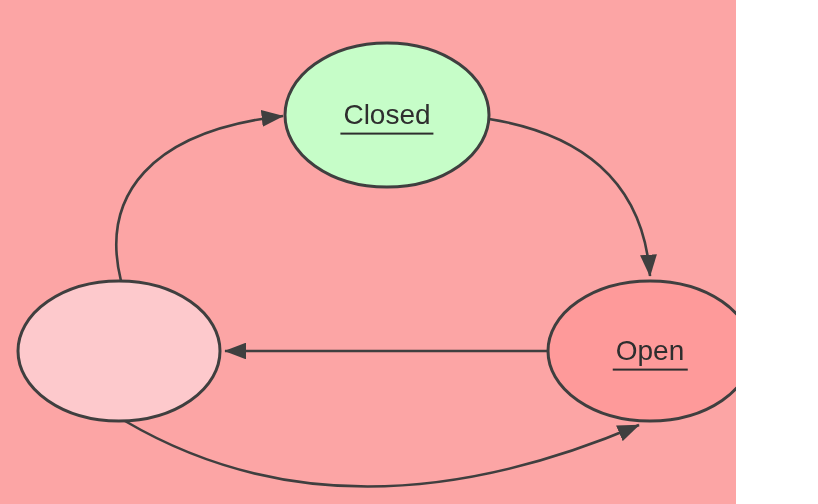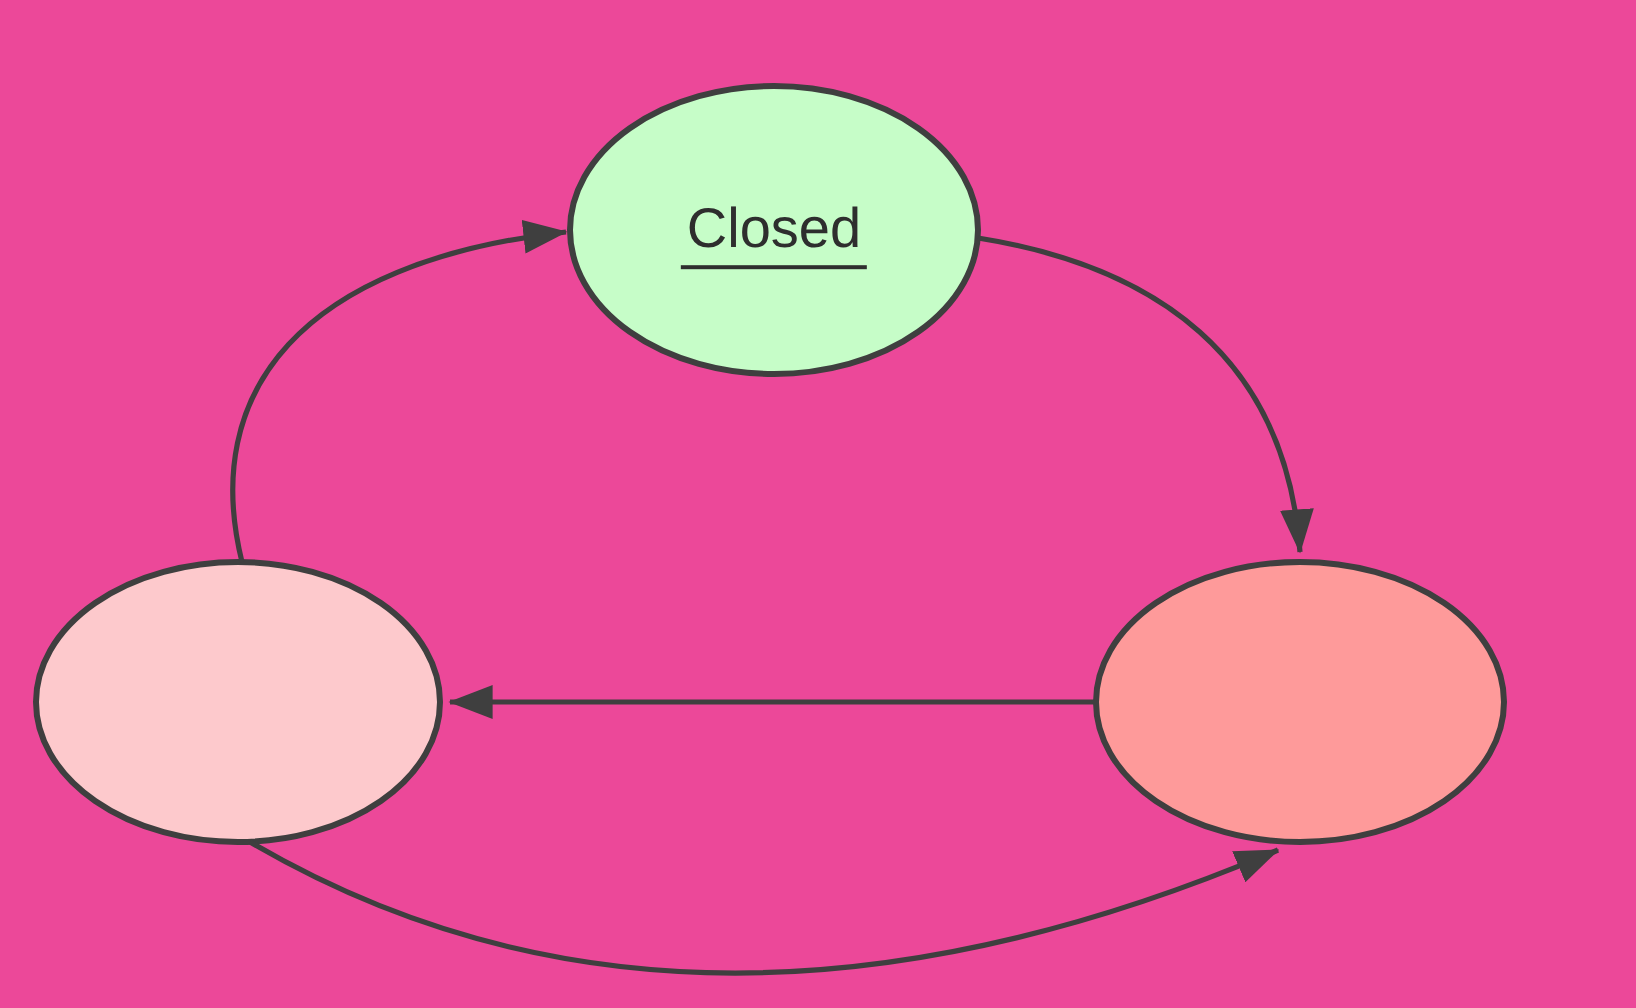--- a/index.html
+++ b/index.html
@@ -2,23 +2,23 @@
 <html><head>
 <meta charset="utf-8">
 <style>
   html, body {
     margin: 0;
     padding: 0;
     background: #ffffff;
   }
   .canvas {
     position: relative;
-    width: 818px;
+    width: 736px;
     height: 504px;
-    background: #ec4899;
+    background: #fca5a5;
     overflow: hidden;
     font-family: "Liberation Sans", sans-serif;
   }
   .canvas svg {
     position: absolute;
     left: 0;
     top: 0;
   }
   .edge {
     fill: none;
@@ -67,13 +67,16 @@
       <path class="edge" d="M 547 351 L 225 351" marker-end="url(#arrowhead)" stroke="#3f3f3f"></path>
       <path class="edge" d="M 125 421 Q 345 550 639 425" marker-end="url(#arrowhead)" stroke="#3f3f3f"></path>
     </g>
   </svg>
 
   <div class="node-label" style="left:387px; top:117px">
     <span class="underline">Closed</span>
   </div>
 
 
+  <div class="node-label" style="left:650px; top:353px">
+    <span class="underline">Open</span>
+  </div>
 </div>
 
 </body></html>

